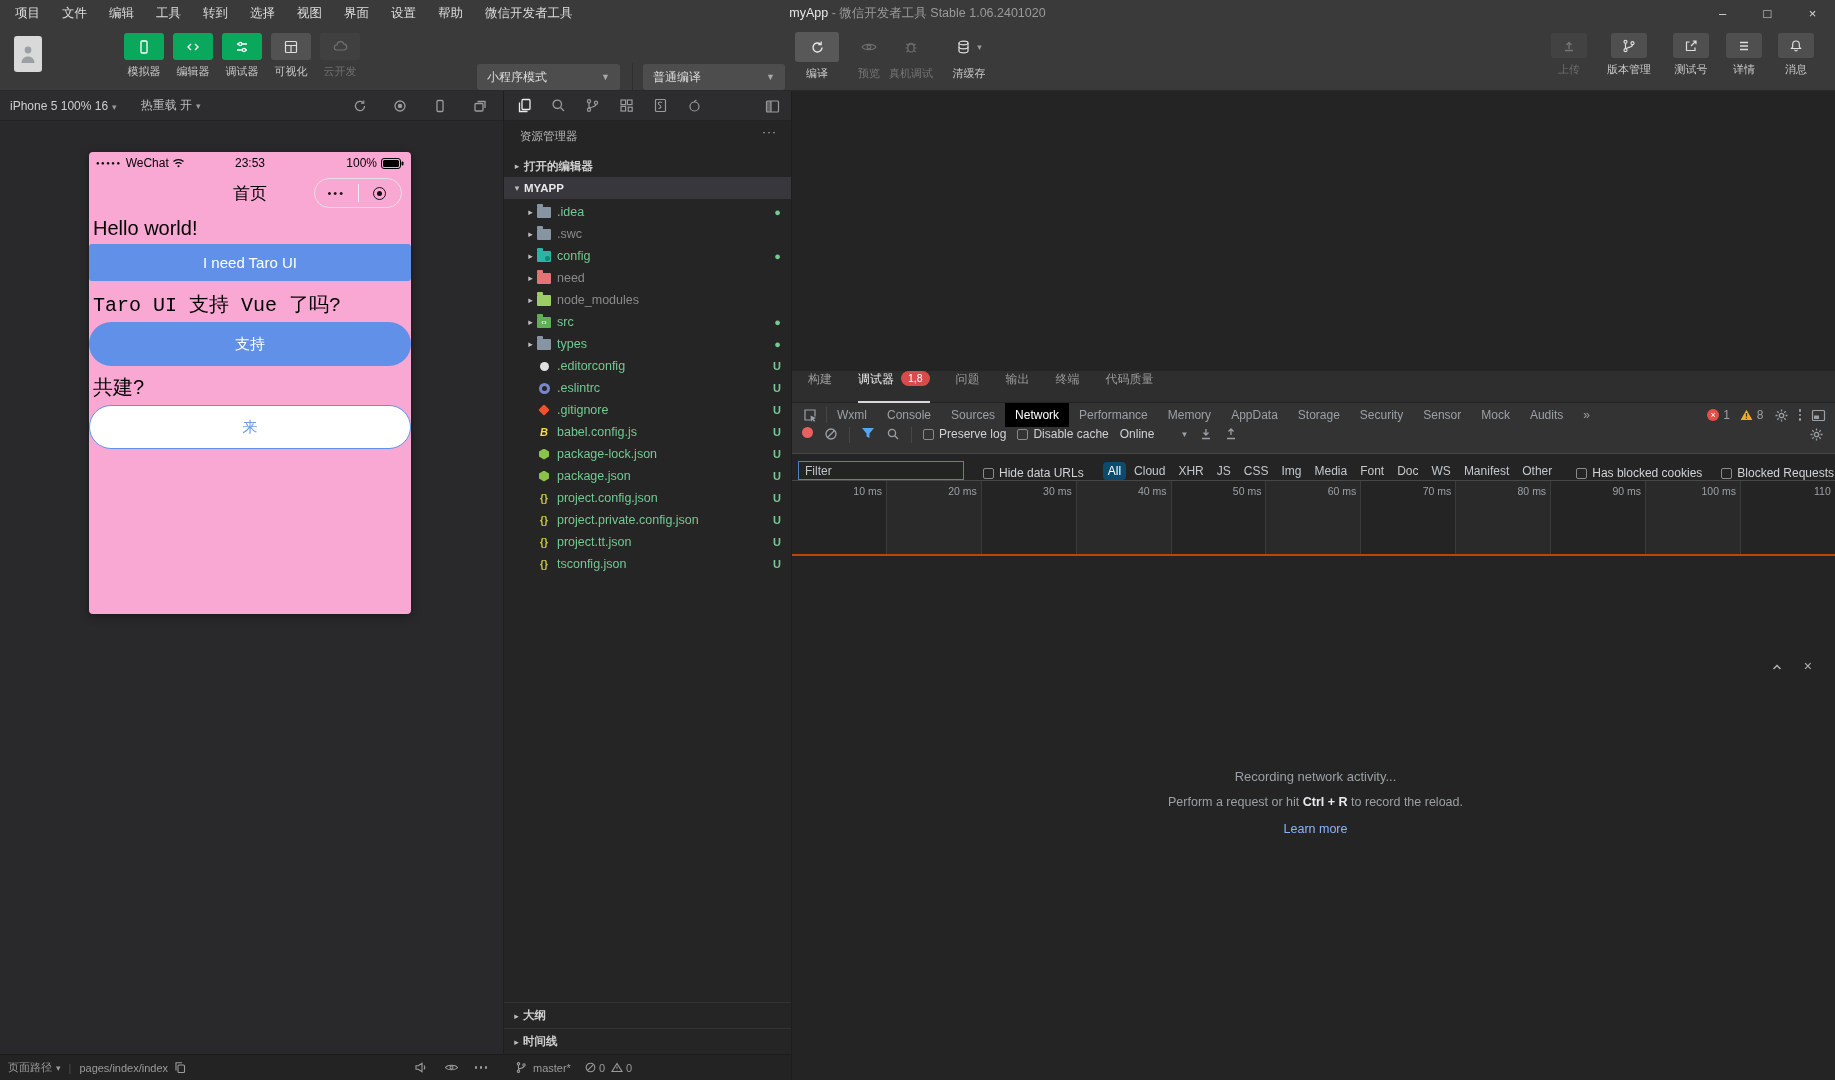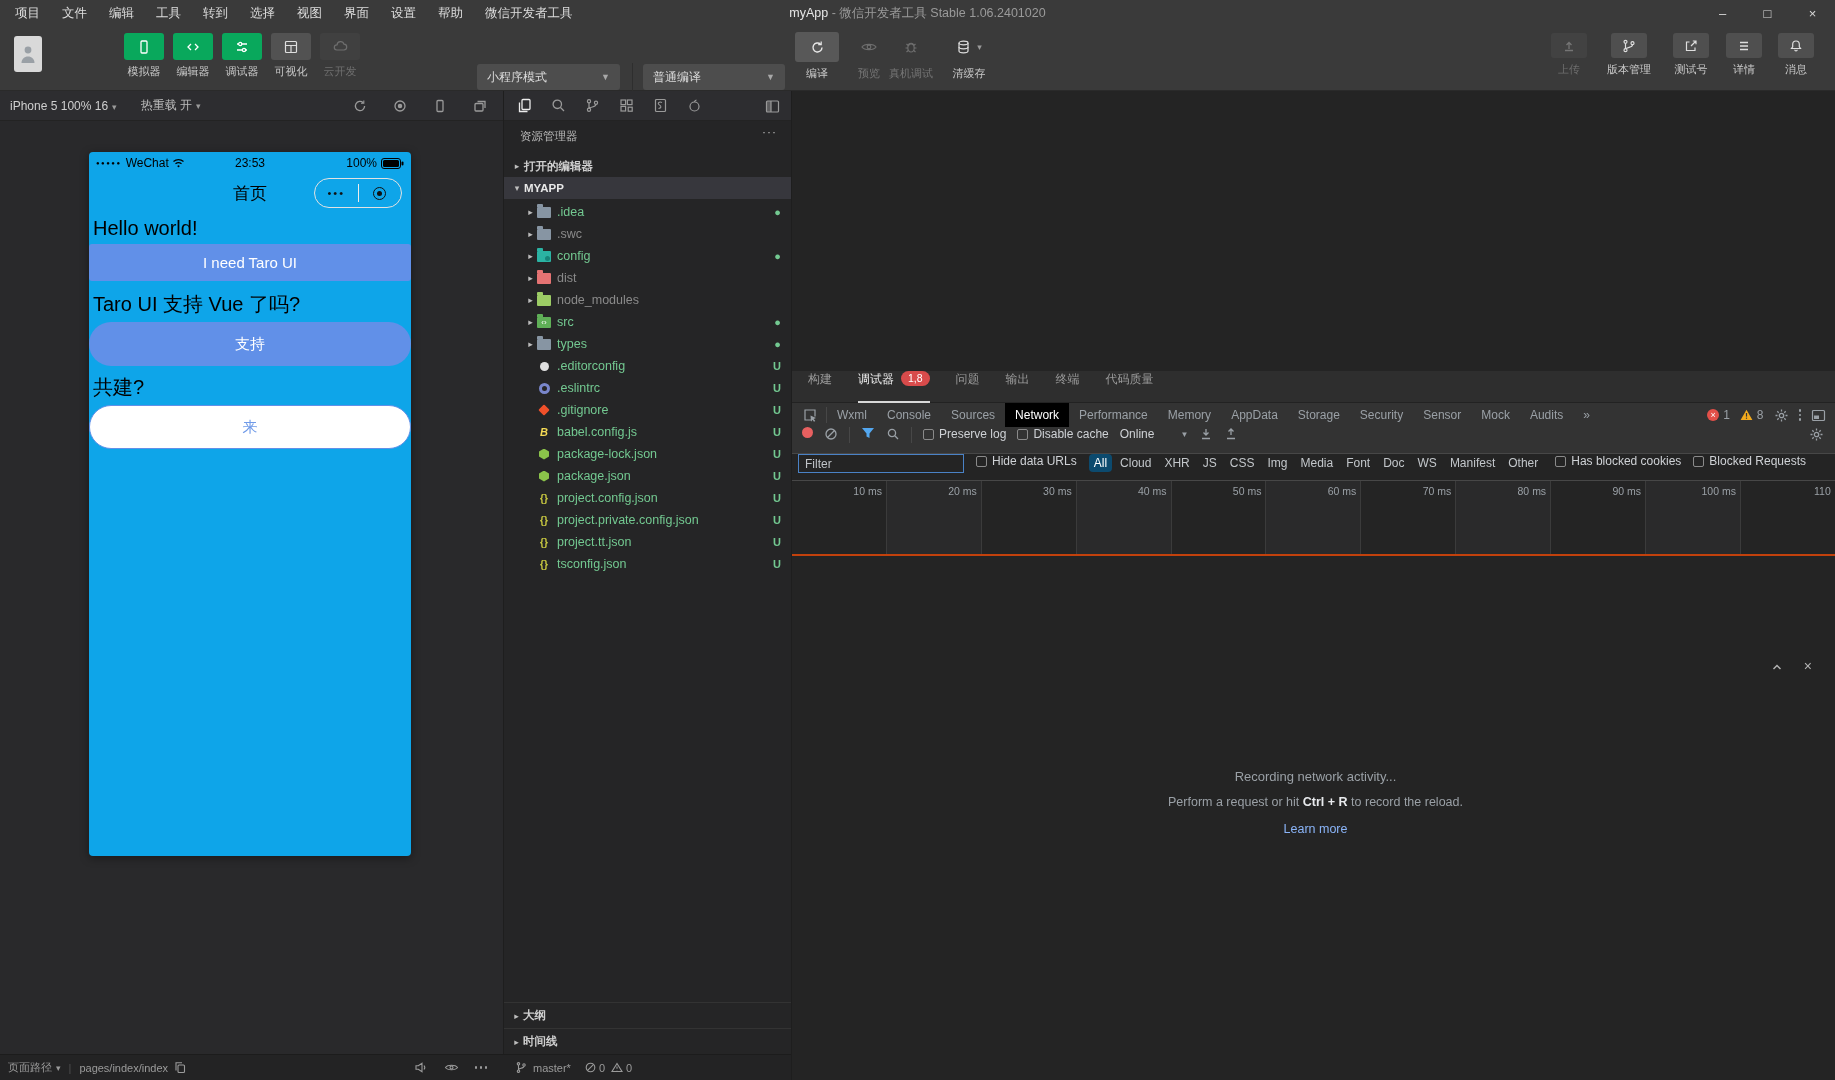--- a/index.html
+++ b/index.html
@@ -47,21 +47,21 @@
   #dbgarea{position:absolute;left:791px;top:0;width:1044px;height:989px;background:#242424;border-left:1px solid #1e1e1e}
   .strip{position:absolute;left:0;top:0;right:0;height:30px;background:#2d2d30;border-bottom:1px solid #232323;display:flex;align-items:center}
 
   
   #simstrip .devsel{margin-left:10px;color:#cfcfcf;font-size:12px}
   #simstrip .hot{margin-left:24px;color:#bdbdbd;font-size:12px}
   .car2{font-size:9px;color:#9a9a9a;margin-left:4px}
   .sim-ic{position:absolute;top:7px}
 
   
-  #phone{position:absolute;left:89px;top:61px;width:322px;height:704px;background:#0ea5e9;border-radius:4px;
+  #phone{position:absolute;left:89px;top:61px;width:322px;height:462px;background:#f9a8d4;border-radius:4px;
     box-shadow:0 2px 10px rgba(0,0,0,.4);color:#000;overflow:hidden}
   #pstatus{height:22px;display:flex;align-items:center;padding:0 7px;font-size:12px;position:relative}
   #pstatus .sig{font-size:6px;letter-spacing:1.5px;margin-right:4px}
   #pstatus .ptime{position:absolute;left:0;right:0;text-align:center}
   #pstatus .pright{margin-left:auto;display:flex;align-items:center;gap:4px}
   #pnav{height:38px;position:relative;display:flex;align-items:center;justify-content:center;font-size:17px}
   #capsule{position:absolute;right:9px;top:4px;width:88px;height:30px;border:1px solid #e2e2e2;border-radius:16px;display:flex;align-items:center}
   #capsule .cdots{flex:1;text-align:center;font-size:11px;letter-spacing:2px;color:#111}
   #capsule .cdiv{width:1px;height:18px;background:#ececec}
   #capsule .ctarget{flex:1;display:flex;align-items:center;justify-content:center}
@@ -135,21 +135,21 @@
   #dt-right .n{color:#9aa0a6;margin-left:-6px}
   
   #nettb{position:absolute;left:0;top:56px;right:0;height:27px;background:#333;border-bottom:1px solid #474747;display:flex;align-items:flex-start;gap:11px;padding-left:10px}
   .recdot{width:11px;height:11px;border-radius:50%;background:#e86060}
   .tsep{width:1px;height:16px;background:#474747}
   .chk{display:flex;align-items:center;gap:5px;color:#cfd2d6;font-size:12px}
   .box{width:11px;height:11px;border:1px solid #8a8a8a;border-radius:2px;background:transparent;flex:none}
   #online{display:flex;align-items:center;gap:26px;color:#cfd2d6;font-size:12px}
   #nettb .gear-r{margin-left:auto;padding-right:12px}
   
-  #netfil{position:absolute;left:0;top:83px;right:0;height:27px;background:#242424;border-bottom:1px solid #474747;display:flex;align-items:flex-start;gap:12px;padding-left:6px}
+  #netfil{position:absolute;left:0;top:83px;right:0;height:27px;background:#242424;border-bottom:1px solid #474747;display:flex;align-items:flex-end;gap:19px;padding-left:6px}
   #filterinput{width:166px;height:19px;background:#242424;border:1px solid #4a82c6;color:#e8e8e8;font-size:12px;padding:0 6px;outline:none}
   #filterinput::placeholder{color:#bfc3c7}
   .pill{border-radius:4px;padding:2px 7px;color:#c3c7cb;font-size:12px}
   .pill.active{background:#0c4a6e;color:#fff}
   #typefilters{display:flex;align-items:center;gap:3px}
   #typefilters .pill{padding:2px 5px}
   
   #nettl{position:absolute;left:0;top:110px;right:0;height:75px;border-bottom:2px solid #c2410c;display:flex;overflow:hidden}
   .tlcol{width:94.9px;flex:none;height:100%;border-right:1px solid #3b3b3b;font-size:10.5px;color:#9aa0a6;text-align:right;padding:4px 4px 0 0}
   .tlcol:nth-child(even){background:#2a2a2b}
@@ -425,21 +425,21 @@
           <span class="ctarget">
               <span class="tgt-o">
                 <span class="tgt-i"></span>
               </span>
             </span>
         </div>
       </div>
       <div id="pcontent">
         <div class="ph-h" style="padding-left: 2px;">Hello world!</div>
         <div class="ph-btn">I need Taro UI</div>
-        <div class="ph-h" style="padding-left: 2px;">Taro UI 支持 Vue 了吗?</div>
+        <div class="ph-h" style="padding-left: 2px; font-family: Liberation Mono, monospace;">Taro UI 支持 Vue 了吗?</div>
         <div class="ph-btn round">支持</div>
         <div class="ph-h" style="padding-left: 2px;">共建?</div>
         <div class="ph-btn round ghost">来</div>
       </div>
     </div>
 
     <div class="footbar" id="simfoot">
       <span><span>页面路径</span><span class="car2">▾</span></span>
       <span class="fdiv">|</span>
       <span>pages/index/index</span>
@@ -553,21 +553,21 @@
         <div class="tree-row">
           <span class="tw">▸</span>
           <span class=" fico f-teal"></span>
           <span class="tname t-green">config</span>
           <span class="tmark">●</span>
         </div>
 
         <div class="tree-row">
           <span class="tw">▸</span>
           <span class=" fico f-red"></span>
-          <span class="tname t-gray">dist</span>
+          <span class="tname t-gray">need</span>
           <span class="tmark"></span>
         </div>
 
         <div class="tree-row">
           <span class="tw">▸</span>
           <span class=" fico f-green"></span>
           <span class="tname t-gray">node_modules</span>
           <span class="tmark"></span>
         </div>
 

